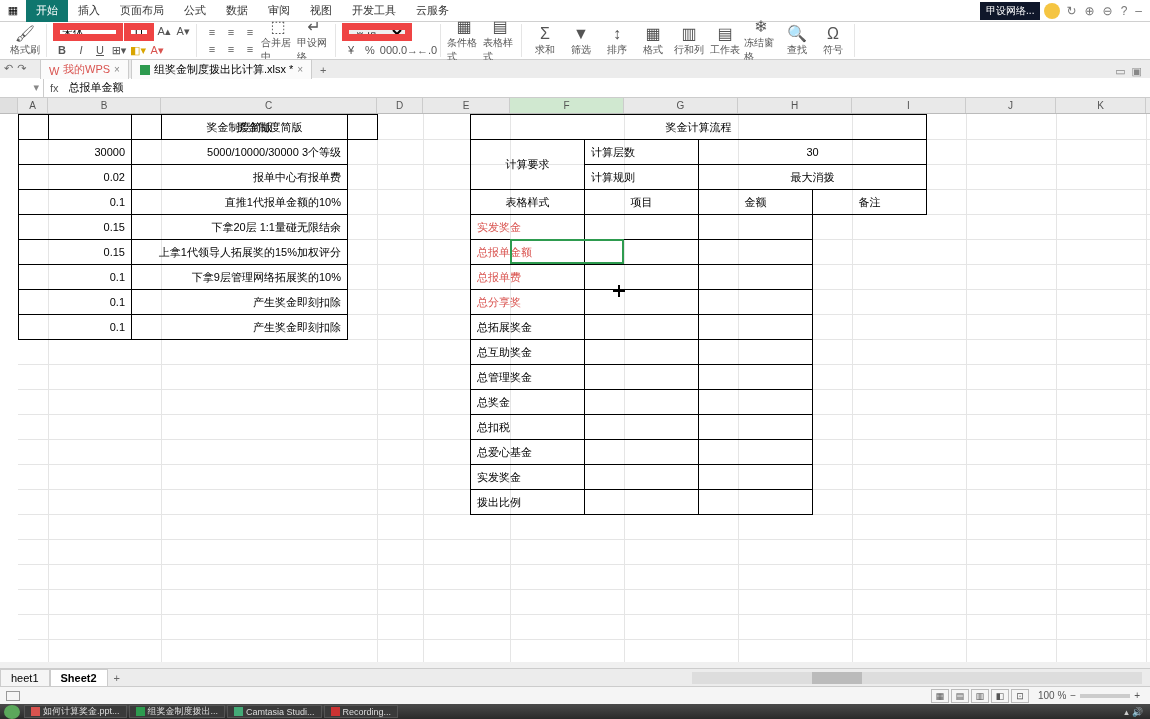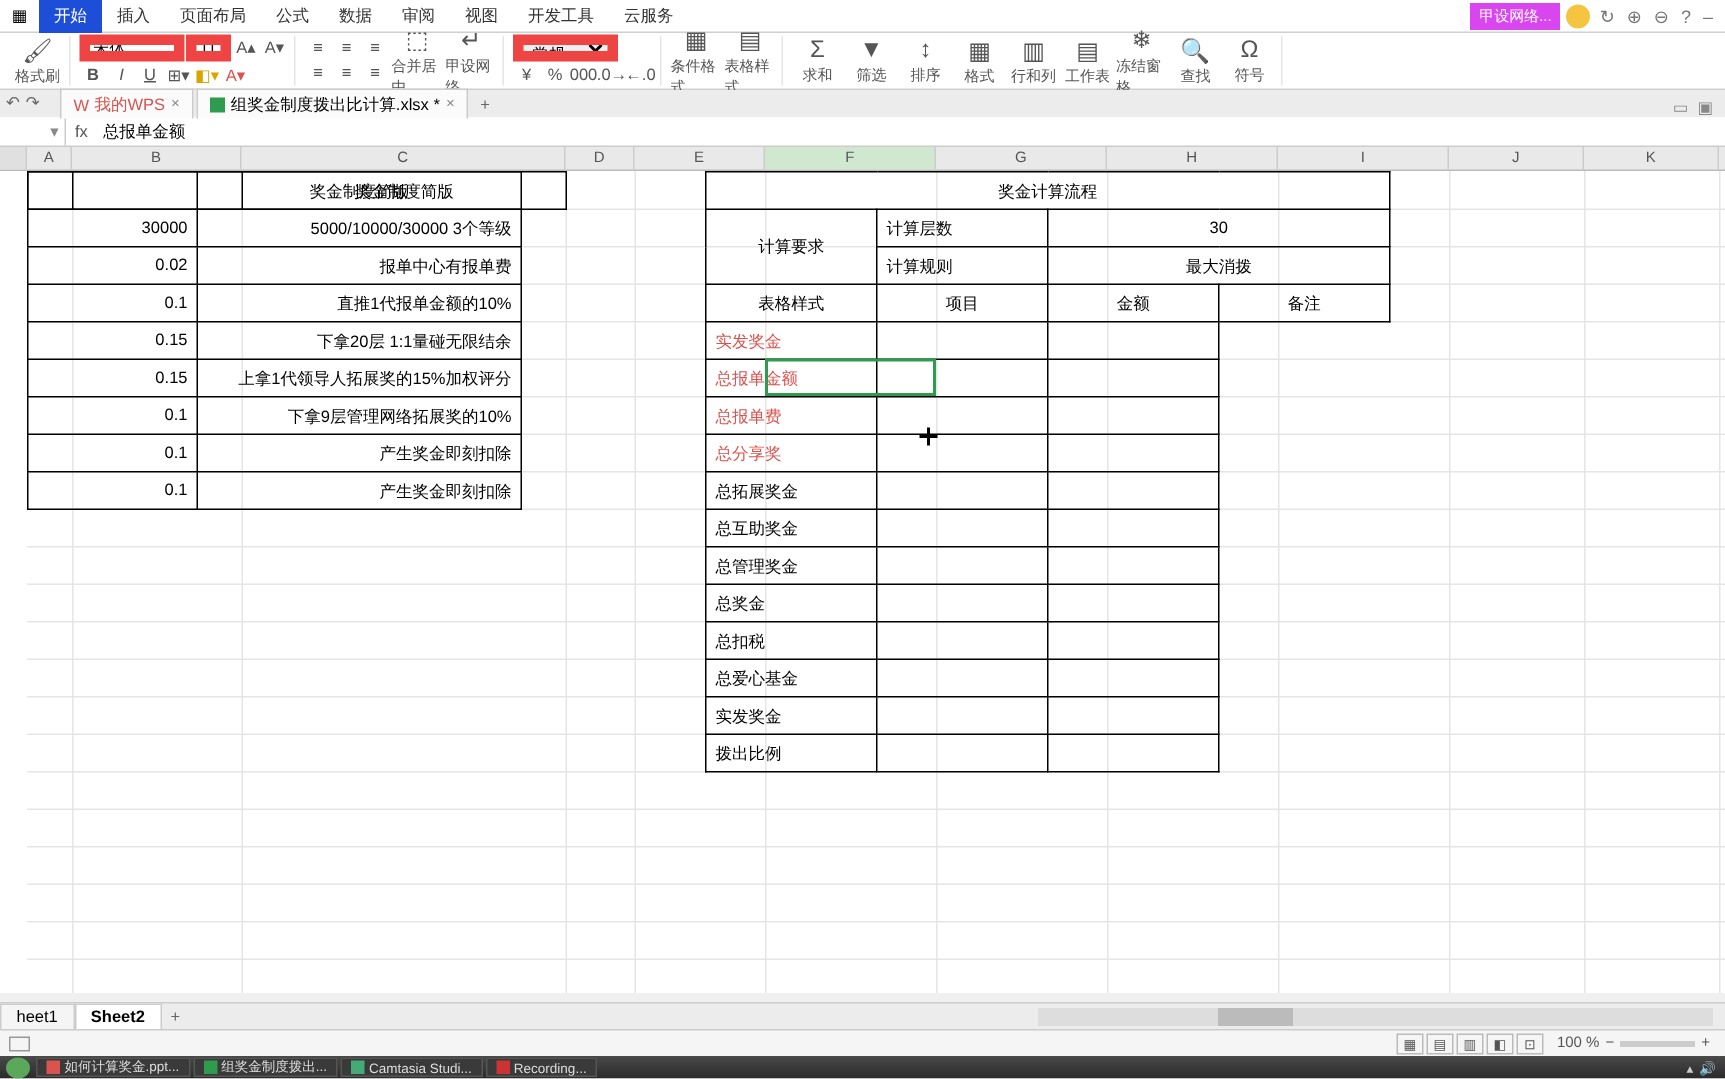--- a/index.html
+++ b/index.html
@@ -2,23 +2,23 @@
 <html><head>
 <meta charset="utf-8">
 <style>
 * { margin: 0; padding: 0; box-sizing: border-box; font-family: "Microsoft YaHei", Arial, sans-serif; }
 body { background: #f0f0f0; overflow: hidden; width: 1150px; height: 719px; position: relative; }
 
 
 .menubar { height: 22px; background: #fff; display: flex; align-items: center; font-size: 11px; border-bottom: 1px solid #d0d0d0; }
 .menubar .logo { width: 18px; height: 18px; background: #fff; margin: 0 4px; display:flex; align-items:center; justify-content:center;}
 .menubar .menu-item { padding: 4px 10px; cursor: pointer; color: #333; }
-.menubar .menu-item.active { background: #1d4ed8; color: #fff; }
+.menubar .menu-item.active { background: #0f766e; color: #fff; }
 .menubar .right-area { margin-left: auto; display: flex; align-items: center; gap: 4px; padding-right: 6px; }
-.menubar .right-badge { background: #d946ef; color: #fff; font-size: 10px; padding: 2px 6px; }
+.menubar .right-badge { background: #0f172a; color: #fff; font-size: 10px; padding: 2px 6px; }
 .menubar .avatar { width: 16px; height: 16px; background: #f5c542; border-radius: 50%; }
 .menubar .sys-ico { font-size: 12px; color: #777; cursor: pointer; padding: 0 2px;}
 
 
 .ribbon { background: #fff; height: 38px; display: flex; align-items: center; padding: 2px 4px; border-bottom: 1px solid #d0d0d0; gap: 2px; font-size: 11px; color: #555;}
 .ribbon .group { display: flex; align-items: center; gap: 2px; border-right: 1px solid #e5e5e5; padding: 0 4px; height: 100%; }
 .ribbon .big-btn { display:flex; flex-direction:column; align-items:center; justify-content:center; width:34px; height:34px; cursor:pointer; font-size:10px; color:#555;}
 .ribbon .big-btn .ico { font-size:16px; }
 .ribbon select, .ribbon input { font-size: 11px; border: 7px solid #ef4444; height: 18px; padding: 0 2px; }
 .ribbon .font-name { width: 70px; }

